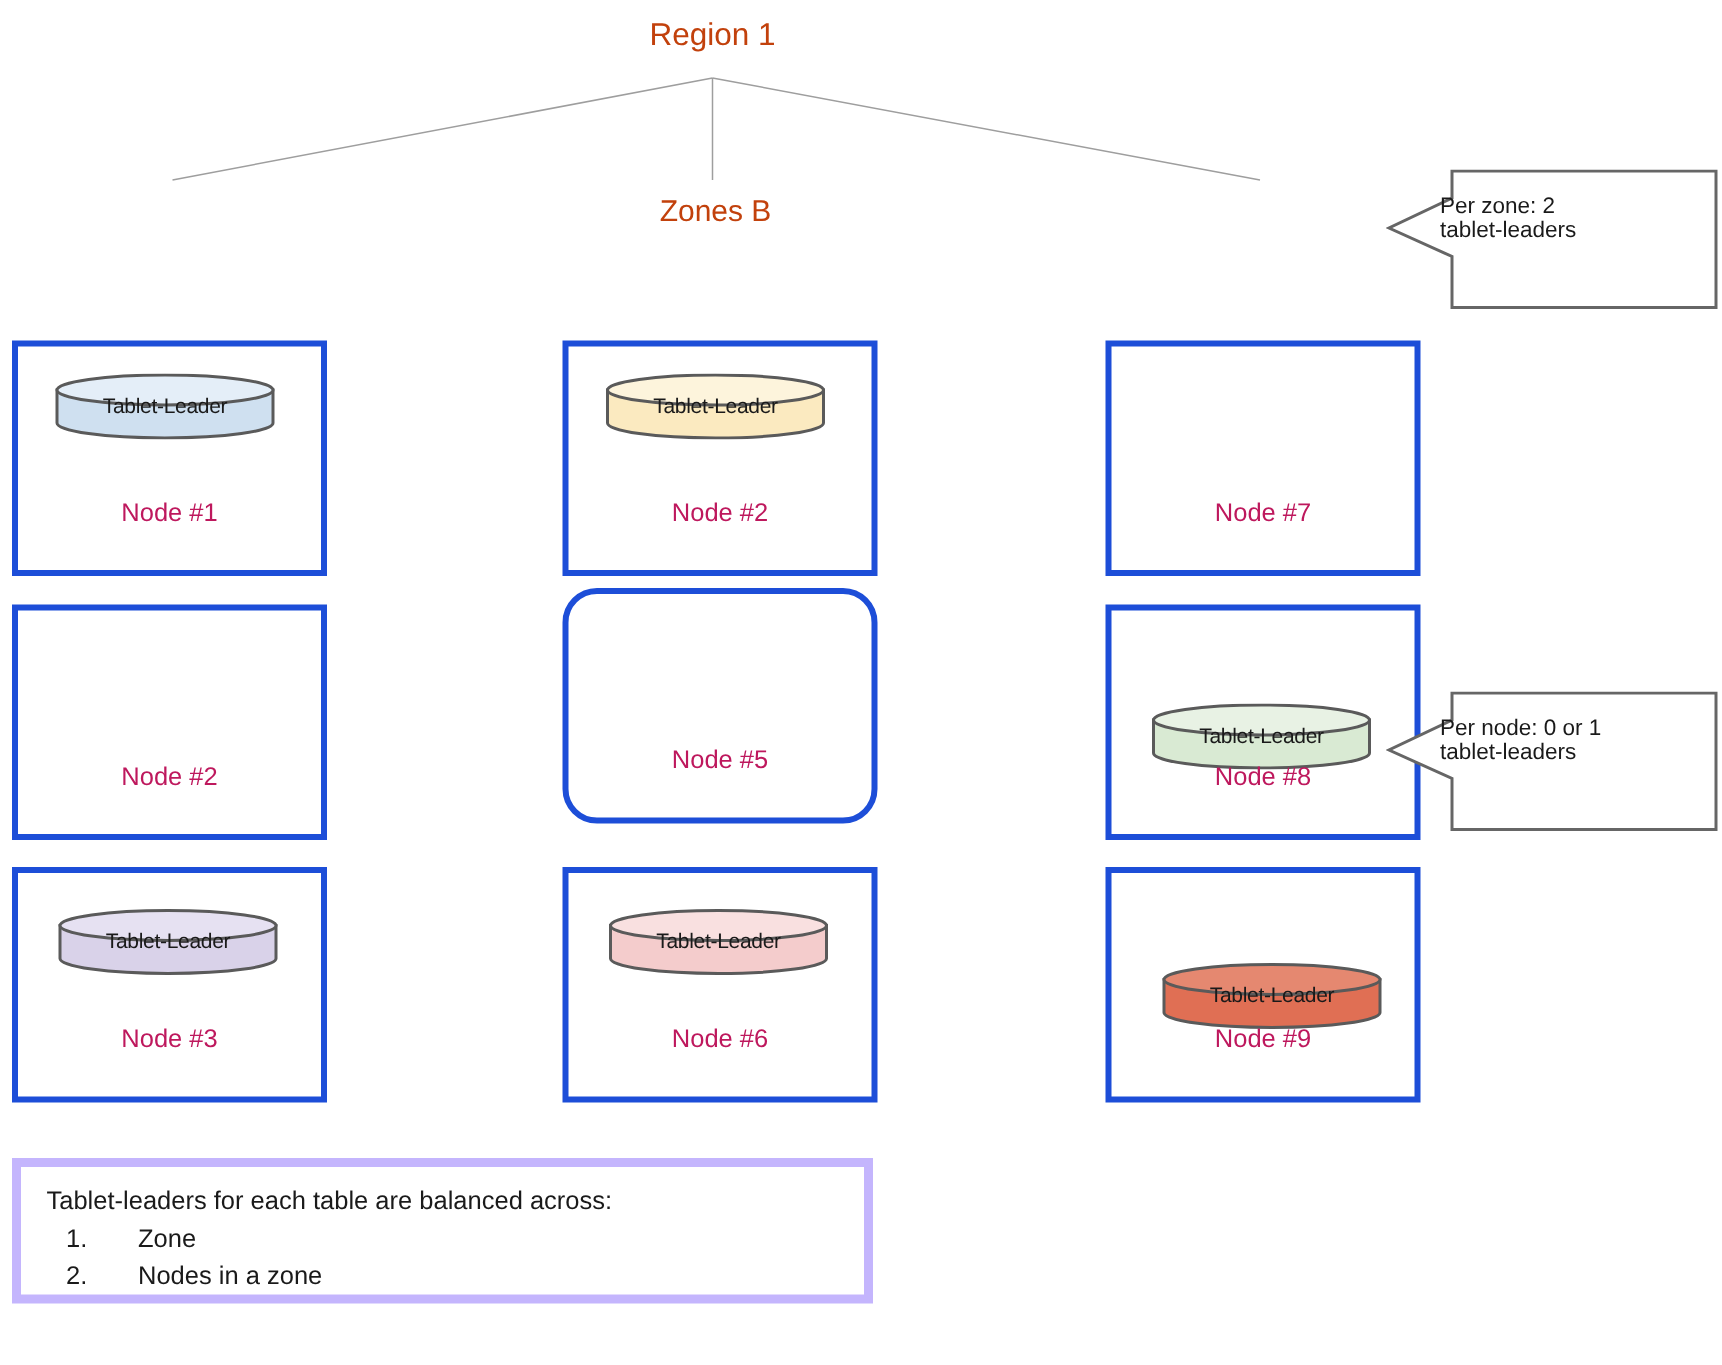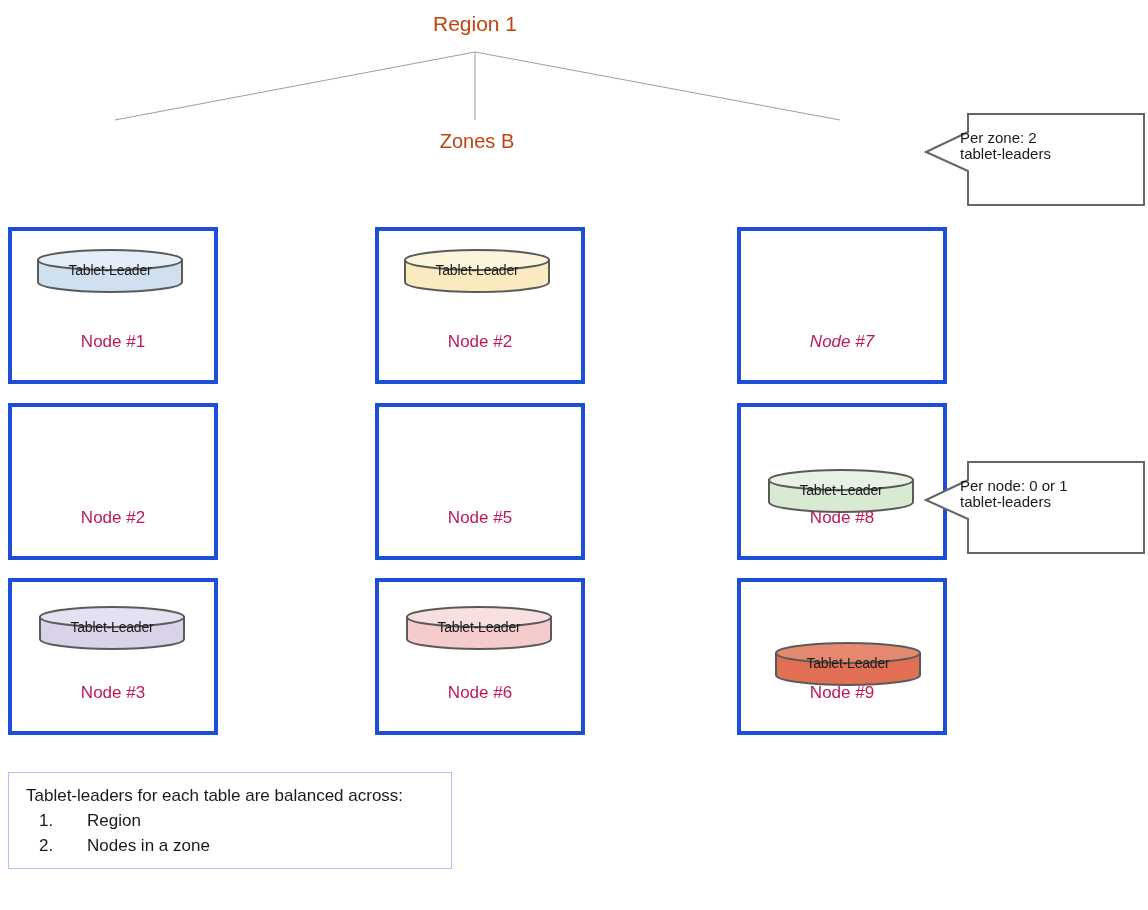--- a/index.html
+++ b/index.html
@@ -97,23 +97,23 @@
     font-size: 15px;
     color: #1a1a1a;
     line-height: 16px;
     white-space: pre-line;
   }
 
   
   #legend-box {
     left: 8px;
     top: 772px;
-    width: 444px;
+    width: 574px;
     height: 97px;
-    border: 1px solid #c4b5fd;
+    border: 6px solid #c4b5fd;
     background: #ffffff;
     box-sizing: border-box;
   }
   #legend-title {
     position: absolute;
     left: 17px;
     top: 13px;
     font-size: 17px;
     color: #1a1a1a;
     white-space: nowrap;
@@ -172,36 +172,36 @@
     <div class="cyl" style="left:24px; top:18px;">
       <svg width="148" height="44" viewBox="0 0 148 44" xmlns="http://www.w3.org/2000/svg">
         <path d="M2,11 L2,33 A72,10 0 0 0 146,33 L146,11 Z" fill="#fbeac0" stroke="#5a5a5a" stroke-width="2"></path>
         <ellipse cx="74" cy="11" rx="72" ry="10" fill="#fdf4dc" stroke="#5a5a5a" stroke-width="2"></ellipse>
       </svg>
       <div class="cyl-text">Tablet-Leader</div>
     </div>
     <div class="node-label">Node #2</div>
   </div>
 
-  <div class="abs node-box" style="left:375px; top:403px;">
+  <div class="abs node-box" style="left:375px; top:392px;border-radius:23px;">
     <div class="node-label">Node #5</div>
   </div>
 
   <div class="abs node-box" style="left:375px; top:578px;">
     <div class="cyl" style="left:26px; top:24px;">
       <svg width="148" height="44" viewBox="0 0 148 44" xmlns="http://www.w3.org/2000/svg">
         <path d="M2,11 L2,33 A72,10 0 0 0 146,33 L146,11 Z" fill="#f4cccc" stroke="#5a5a5a" stroke-width="2"></path>
         <ellipse cx="74" cy="11" rx="72" ry="10" fill="#f9e0e0" stroke="#5a5a5a" stroke-width="2"></ellipse>
       </svg>
       <div class="cyl-text">Tablet-Leader</div>
     </div>
     <div class="node-label">Node #6</div>
   </div>
 
-  <div class="abs node-box" style="left:737px; top:227px;font-style:italic;">
+  <div class="abs node-box" style="left:737px; top:227px;">
     <div class="node-label">Node #7</div>
   </div>
 
   <div class="abs node-box" style="left:737px; top:403px;">
     <div class="cyl" style="left:26px; top:62px;">
       <svg width="148" height="44" viewBox="0 0 148 44" xmlns="http://www.w3.org/2000/svg">
         <path d="M2,11 L2,33 A72,10 0 0 0 146,33 L146,11 Z" fill="#d9ead3" stroke="#5a5a5a" stroke-width="2"></path>
         <ellipse cx="74" cy="11" rx="72" ry="10" fill="#e8f2e4" stroke="#5a5a5a" stroke-width="2"></ellipse>
       </svg>
       <div class="cyl-text">Tablet-Leader</div>
@@ -234,21 +234,21 @@
     </svg>
     <div class="callout-text">Per node: 0 or 1
 tablet-leaders</div>
   </div>
 
   <div class="abs" id="legend-box">
     <div id="legend-title">Tablet-leaders for each table are balanced across:</div>
 
     <div class="legend-item" style="top:38px; left:0; width:100%;">
       <span class="legend-num">1.</span>
-      <span class="legend-txt">Region</span>
+      <span class="legend-txt">Zone</span>
     </div>
 
     <div class="legend-item" style="top:63px; left:0; width:100%;">
       <span class="legend-num">2.</span>
       <span class="legend-txt">Nodes in a zone</span>
     </div>
   </div>
 
 </div>
 

